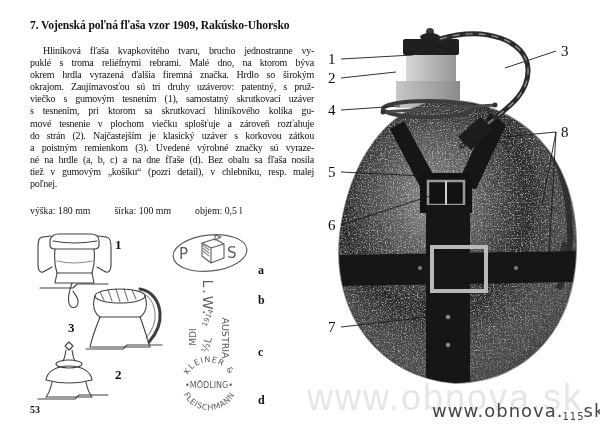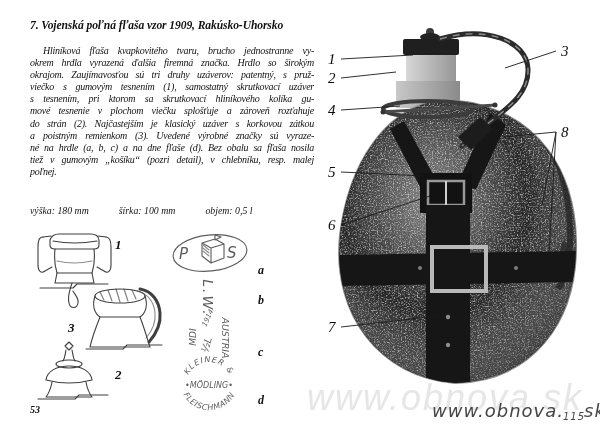--- a/index.html
+++ b/index.html
@@ -1,25 +1,25 @@
 <!DOCTYPE html>
 <html style="--strap: #161616; --felt: #b3b3b3; --watermark_light: #e6e6e6; --watermark_dark: #454545;"><head>
 <meta charset="utf-8">
 <style>
   html,body{margin:0;padding:0;background:#fff;}
   .page{position:relative;width:600px;height:428px;background:#fff;overflow:hidden;
-        font-family:"Liberation Serif",serif;color:#111;font-style:italic;}
+        font-family:"Liberation Serif",serif;color:#111;}
   .title{position:absolute;left:30px;top:19px;width:310px;margin:0;
          font-size:11.6px;font-weight:bold;letter-spacing:-0.1px;white-space:nowrap;}
   .para{position:absolute;left:30px;top:45px;width:284px;font-size:10px;
         letter-spacing:-0.25px;word-spacing:-0.4px;line-height:12.1px;}
   .pline{text-align:justify;text-align-last:justify;white-space:nowrap;overflow:visible;}
   .pline.first{text-indent:13px;}
   .pline.last{text-align-last:left;}
-  .specs{position:absolute;left:30px;top:205px;display:flex;gap:30px;font-size:9.8px;}
+  .specs{position:absolute;left:30px;top:205px;display:flex;gap:24px;font-size:9.8px;}
   .details{position:absolute;left:28px;top:228px;}
   .marks{position:absolute;left:168px;top:232px;}
   .flask{position:absolute;left:320px;top:25px;z-index:1;}
   .sketch{stroke:#3f3f3f;stroke-width:1.1;fill:none;stroke-linecap:round;stroke-linejoin:round;}
   .dlabel{font-family:"Liberation Serif",serif;font-size:13px;font-weight:bold;fill:#111;
           stroke:none;}
   .mtxt{fill:#5c5c5c;font-family:"DejaVu Sans",sans-serif;stroke:none;}
   .mstroke{stroke:#5c5c5c;stroke-width:1.1;fill:none;stroke-linecap:round;stroke-linejoin:round;}
   .mlabel{font-family:"Liberation Serif",serif;font-size:12px;font-weight:bold;fill:#111;stroke:none;}
   .cnum text{font-family:"Liberation Serif",serif;font-size:15px;fill:#0c0c0c;}
@@ -32,20 +32,21 @@
 </style>
 </head>
 <body>
 
 <div class="page">
 
   <h1 class="title">7. Vojenská poľná fľaša vzor 1909, Rakúsko-Uhorsko</h1>
 
   <div class="para">
     <div class="pline first">Hliníková fľaša kvapkovitého tvaru, brucho jednostranne vy-</div>
+    <div class="pline">puklé s troma reliéfnymi rebrami. Malé dno, na ktorom býva</div>
     <div class="pline">okrem hrdla vyrazená ďalšia firemná značka. Hrdlo so širokým</div>
     <div class="pline">okrajom. Zaujímavosťou sú tri druhy uzáverov: patentný, s pruž-</div>
     <div class="pline">viečko s gumovým tesnením (1), samostatný skrutkovací uzáver</div>
     <div class="pline">s tesnením, pri ktorom sa skrutkovací hliníkového kolíka gu-</div>
     <div class="pline">mové tesnenie v plochom viečku splošťuje a zároveň rozťahuje</div>
     <div class="pline">do strán (2). Najčastejším je klasický uzáver s korkovou zátkou</div>
     <div class="pline">a poistným remienkom (3). Uvedené výrobné značky sú vyraze-</div>
     <div class="pline">né na hrdle (a, b, c) a na dne fľaše (d). Bez obalu sa fľaša nosila</div>
     <div class="pline">tiež v gumovým „košíku“ (pozri detail), v chlebníku, resp. malej</div>
     <div class="pline last">poľnej.</div>

